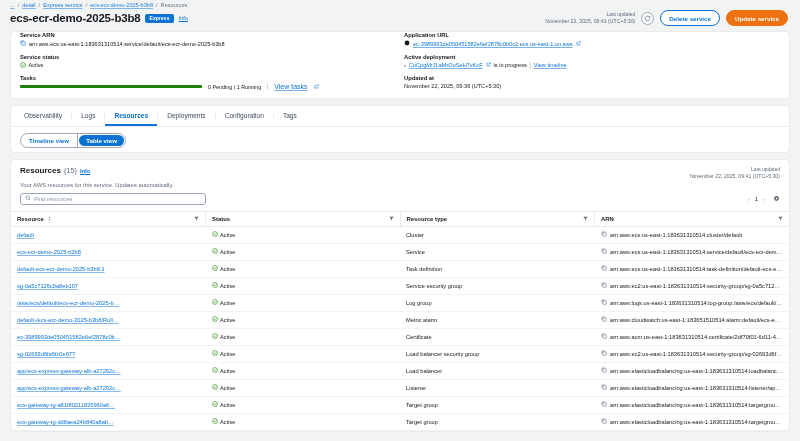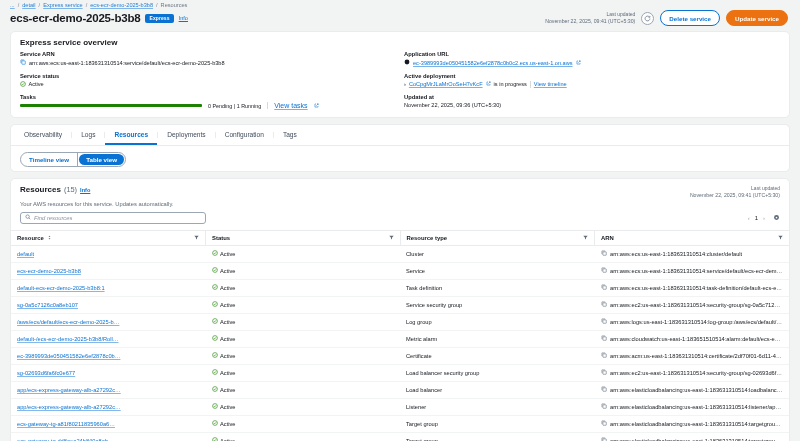--- a/index.html
+++ b/index.html
@@ -185,21 +185,20 @@
         <path d="M13.5 8a5.5 5.5 0 1 1-1.6-3.9"></path>
           <path d="M13.5 2v3.2h-3.2"></path>
       </svg>
     </div>
     <button class="btn">Delete service</button>
     <button class="btn primary">Update service</button>
   </div>
 </div>
 
 <div class="card">
-  <div class="card-title">Express service overview</div>
   <div class="overview-body">
     <div class="ov-col">
 
       <div class="field">
         <div class="field-label">Service ARN</div>
         <div class="field-value">
           <span class="copy-ico">
             <svg width="6" height="6" viewBox="0 0 16 16" fill="none" stroke="#0972d3" stroke-width="1.5">
               <rect x="5" y="5" width="9" height="9" rx="1"></rect>
                 <path d="M11 2.5H2.5V11"></path>

